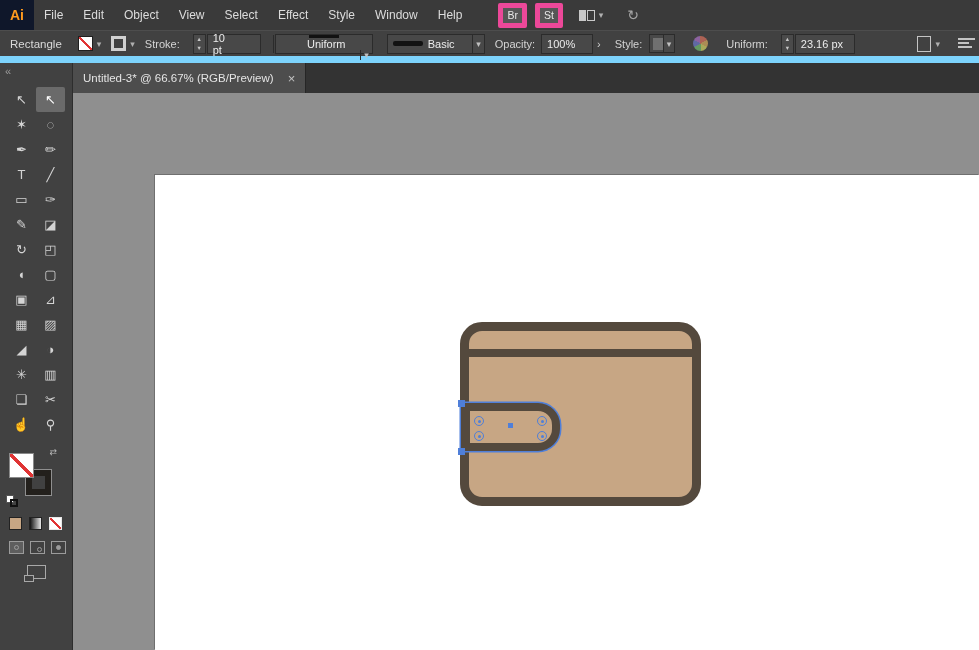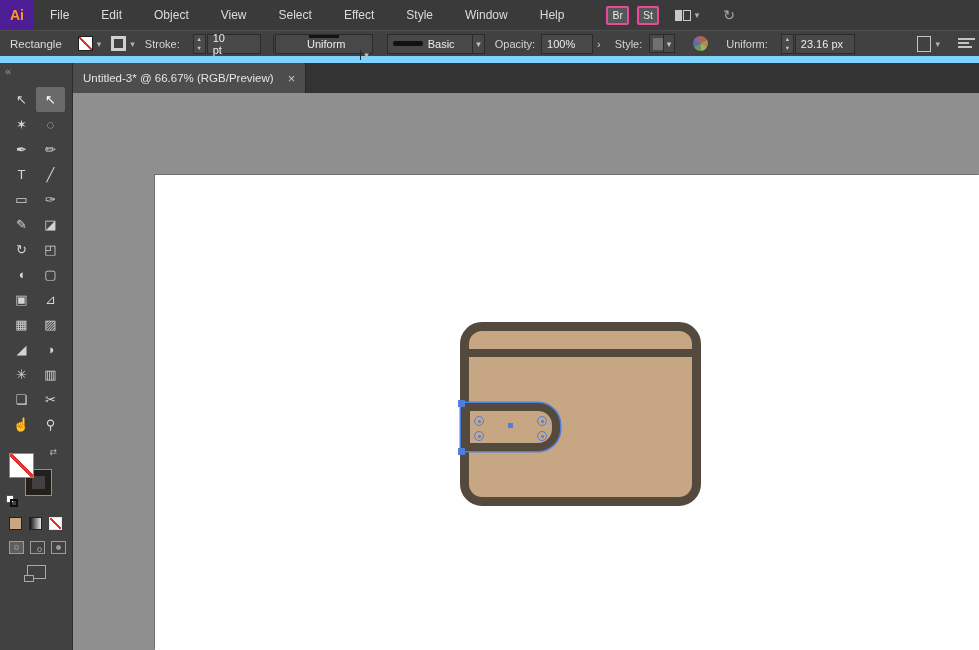--- a/index.html
+++ b/index.html
@@ -6,23 +6,23 @@
   html,body { width:979px; height:650px; }
   body {
     position:relative; overflow:hidden;
     background:#8f8f8f;
     font-family:"Liberation Sans", sans-serif;
     -webkit-font-smoothing:antialiased;
   }
 
   
   .menubar { position:absolute; left:0; top:0; width:100%; height:30px; background:#3a3a3a; display:flex; align-items:center; z-index:9; }
-  .logo { width:34px; height:30px; background:#4c1d95; color:#ff9a1e; font-weight:bold; font-size:14px; display:flex; align-items:center; justify-content:center; }
-  .menu-item { padding:0 16px; font-size:12px; color:#dcdcdc; line-height:30px; cursor:default; }
-  .mb-btn { margin-left:8px; background:#565656; border:2px solid #ec4899; border-radius:2px; color:#e8e8e8; font-size:10.5px; padding:2px 4px; line-height:11px; }
+  .logo { width:34px; height:30px; background:#0f172a; color:#ff9a1e; font-weight:bold; font-size:14px; display:flex; align-items:center; justify-content:center; }
+  .menu-item { padding:0 10px; font-size:12px; color:#dcdcdc; line-height:30px; cursor:default; }
+  .mb-btn { margin-left:8px; background:#565656; border:5px solid #ec4899; border-radius:2px; color:#e8e8e8; font-size:10.5px; padding:2px 4px; line-height:11px; }
   .mb-btn.first { margin-left:26px; }
   .ws { margin-left:16px; display:flex; align-items:center; }
   .ws-a { display:inline-block; width:7px; height:11px; background:#c9c9c9; margin-right:1px; }
   .ws-b { display:inline-block; width:8px; height:11px; border:1px solid #c9c9c9; }
   .caret { color:#b0b0b0; font-size:9px; margin-left:4px; }
   .sync { margin-left:24px; color:#a6a6a6; font-size:14px; }
 
   
   .controlbar { position:absolute; left:0; top:30px; width:100%; height:33px; background:#414141; border-top:1px solid #4d4d4d; border-bottom:7px solid #7dd3fc; display:flex; align-items:center; font-size:11px; color:#cfcfcf; z-index:8; }
   .cb-context { margin:0 16px 0 10px; font-size:11.5px; color:#dadada; }

